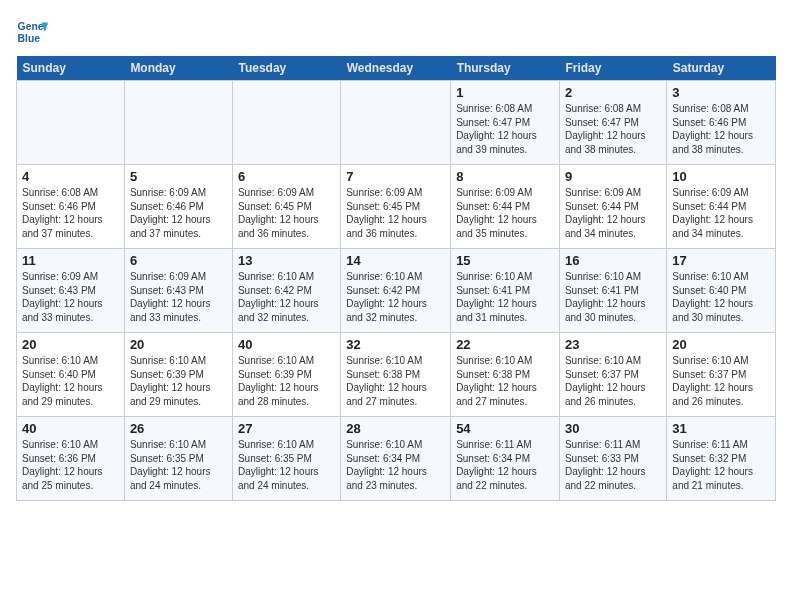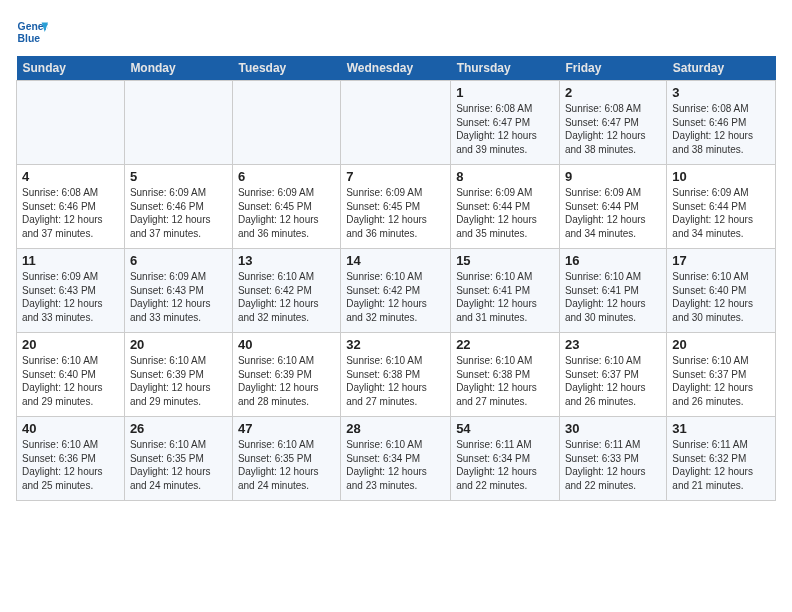--- a/index.html
+++ b/index.html
@@ -266,21 +266,21 @@
 Sunset: 6:36 PM
 Daylight: 12 hours and 25 minutes.</div>
         </td>
         <td>
           <span class="date-num">26</span>
           <div class="cell-text" style="white-space: pre-line;">Sunrise: 6:10 AM
 Sunset: 6:35 PM
 Daylight: 12 hours and 24 minutes.</div>
         </td>
         <td>
-          <span class="date-num">47</span>
+          <span class="date-num">27</span>
           <div class="cell-text" style="white-space: pre-line;">Sunrise: 6:10 AM
 Sunset: 6:35 PM
 Daylight: 12 hours and 24 minutes.</div>
         </td>
         <td>
           <span class="date-num">28</span>
           <div class="cell-text" style="white-space: pre-line;">Sunrise: 6:10 AM
 Sunset: 6:34 PM
 Daylight: 12 hours and 23 minutes.</div>
         </td>

